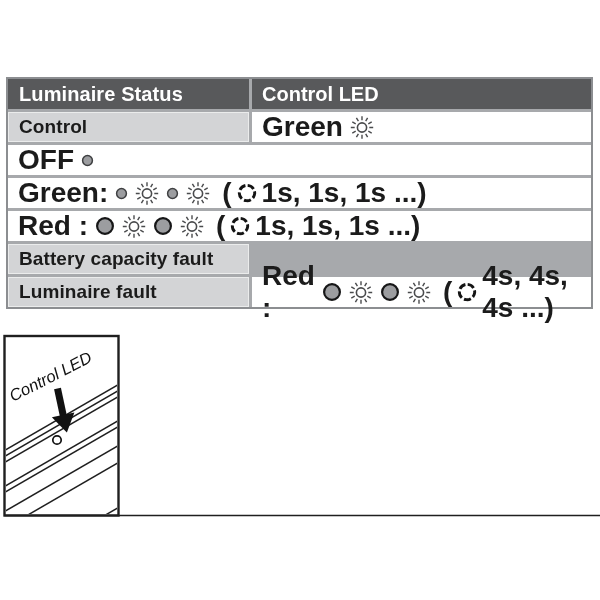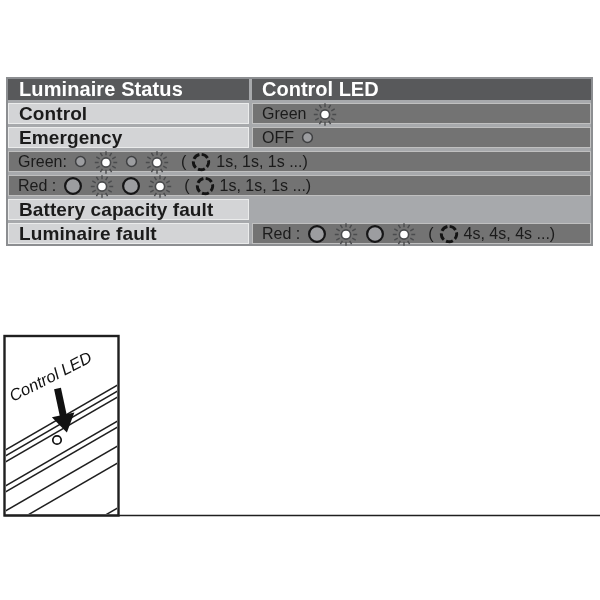--- a/index.html
+++ b/index.html
@@ -5,26 +5,26 @@
   html,body{margin:0;padding:0;background:#ffffff;}
   body{width:600px;height:600px;font-family:"Liberation Sans",sans-serif;color:#1b1b1b;}
   .canvas{position:relative;width:600px;height:600px;overflow:hidden;background:#fff;}
 
   
   .tablewrap{
     position:absolute;left:6px;top:77px;width:587px;
     border:2px solid #8c8e91;background:#a7a9ac;
     display:flex;flex-direction:column;gap:3px;box-sizing:border-box;
   }
-  .row{display:flex;gap:3px;height:21px;flex:none;}
+  .row{display:flex;gap:3px;height:30px;flex:none;}
   .cell{box-sizing:border-box;display:flex;align-items:center;
         box-shadow:inset 0 0 0 1px rgba(255,255,255,.55);}
   .c1{width:241px;flex:none;background:#d3d4d6;padding-left:11px;
       font-weight:bold;font-size:19px;letter-spacing:.1px;}
-  .c2{flex:1;background:#737373;padding-left:10px;font-size:16px;gap:7px;}
+  .c2{flex:1;background:#ffffff;padding-left:10px;font-size:28px;gap:7px;font-weight:bold;}
   .hd .c1,.hd .c2{background:#58595b;color:#ffffff;font-weight:bold;font-size:20px;
       box-shadow:none;}
   .cyc{display:flex;align-items:center;gap:4px;margin-left:5px;}
   .ic{flex:none;display:block;}
 
   
   .figsvg{position:absolute;left:0;top:0;pointer-events:none;}
 </style>
 </head>
 <body>
@@ -62,21 +62,20 @@
       <div class="cell c1">Control</div>
       <div class="cell c2">
         <span>Green</span>
         <svg class="ic" width="24" height="24">
             <use href="#sym-blink"></use>
           </svg>
       </div>
     </div>
 
     <div class="row">
-      <div class="cell c1">Emergency</div>
       <div class="cell c2">
         <span>OFF</span>
         <svg class="ic" width="13" height="13">
             <use href="#sym-dot-s"></use>
           </svg>
       </div>
     </div>
 
     <div class="row">
       <div class="cell c2">

